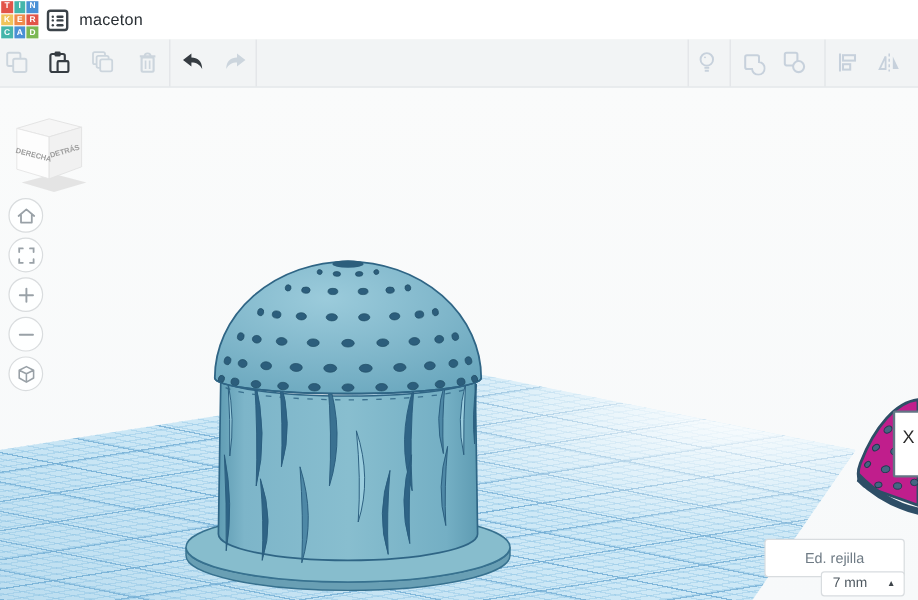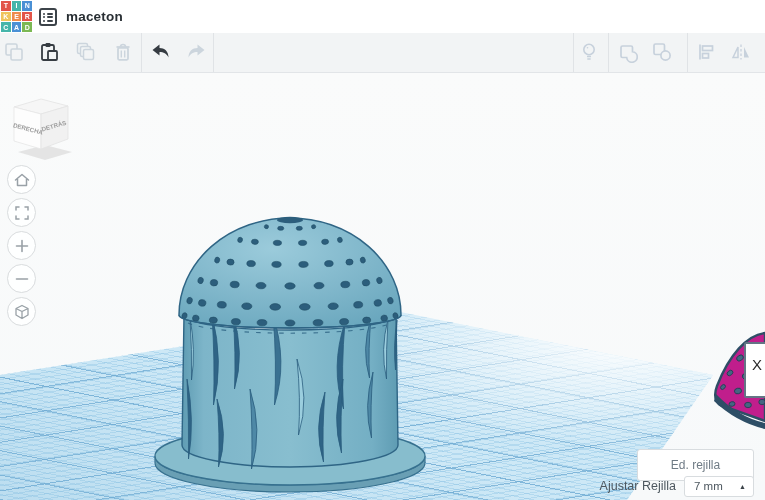--- a/index.html
+++ b/index.html
@@ -27,21 +27,21 @@
     position:absolute;left:39px;top:8px;width:18px;height:18px;
     border:2px solid #3c4349;border-radius:3px;box-sizing:border-box;
     display:flex;flex-direction:column;justify-content:space-evenly;padding:1px 2px;
     background:#fff;cursor:pointer;
   }
   .menu-row{display:flex;align-items:center;gap:2px;}
   .menu-dot{width:2px;height:2px;background:#3c4349;border-radius:1px;}
   .menu-bar{height:2px;background:#3c4349;flex:1;border-radius:1px;}
   .doc-title{
     position:absolute;left:66px;top:0;height:33px;display:flex;align-items:center;
-    font-size:13.5px;font-weight:700;color:#282e33;letter-spacing:.2px;cursor:text;
+    font-size:13.5px;font-weight:400;color:#282e33;letter-spacing:.2px;cursor:text;
   }
   
   .toolbar{
     position:absolute;left:0;top:33px;width:765px;height:39px;
     background:#f2f4f5;border-bottom:1px solid #e2e5e8;z-index:30;
   }
   .tb-btn{
     position:absolute;top:3px;width:32px;height:32px;margin-left:-16px;
     display:flex;align-items:center;justify-content:center;cursor:pointer;background:transparent;border:none;padding:0;
   }
@@ -384,18 +384,17 @@
       <ellipse cx="38" cy="81" rx="3.4" ry="2.7"></ellipse>
       <ellipse cx="52" cy="78" rx="3.2" ry="2.7"></ellipse>
     </g>
   </svg>
 
   <div class="clipped-box">
     <span>X</span>
   </div>
 
   <button class="edit-grid-btn">Ed. rejilla</button>
-  <div class="snap-label">Ajustar Rejilla</div>
   <div class="snap-select">
     <span>7 mm</span>
     <span class="snap-caret">▲</span>
   </div>
 </div>
 
 </body></html>

